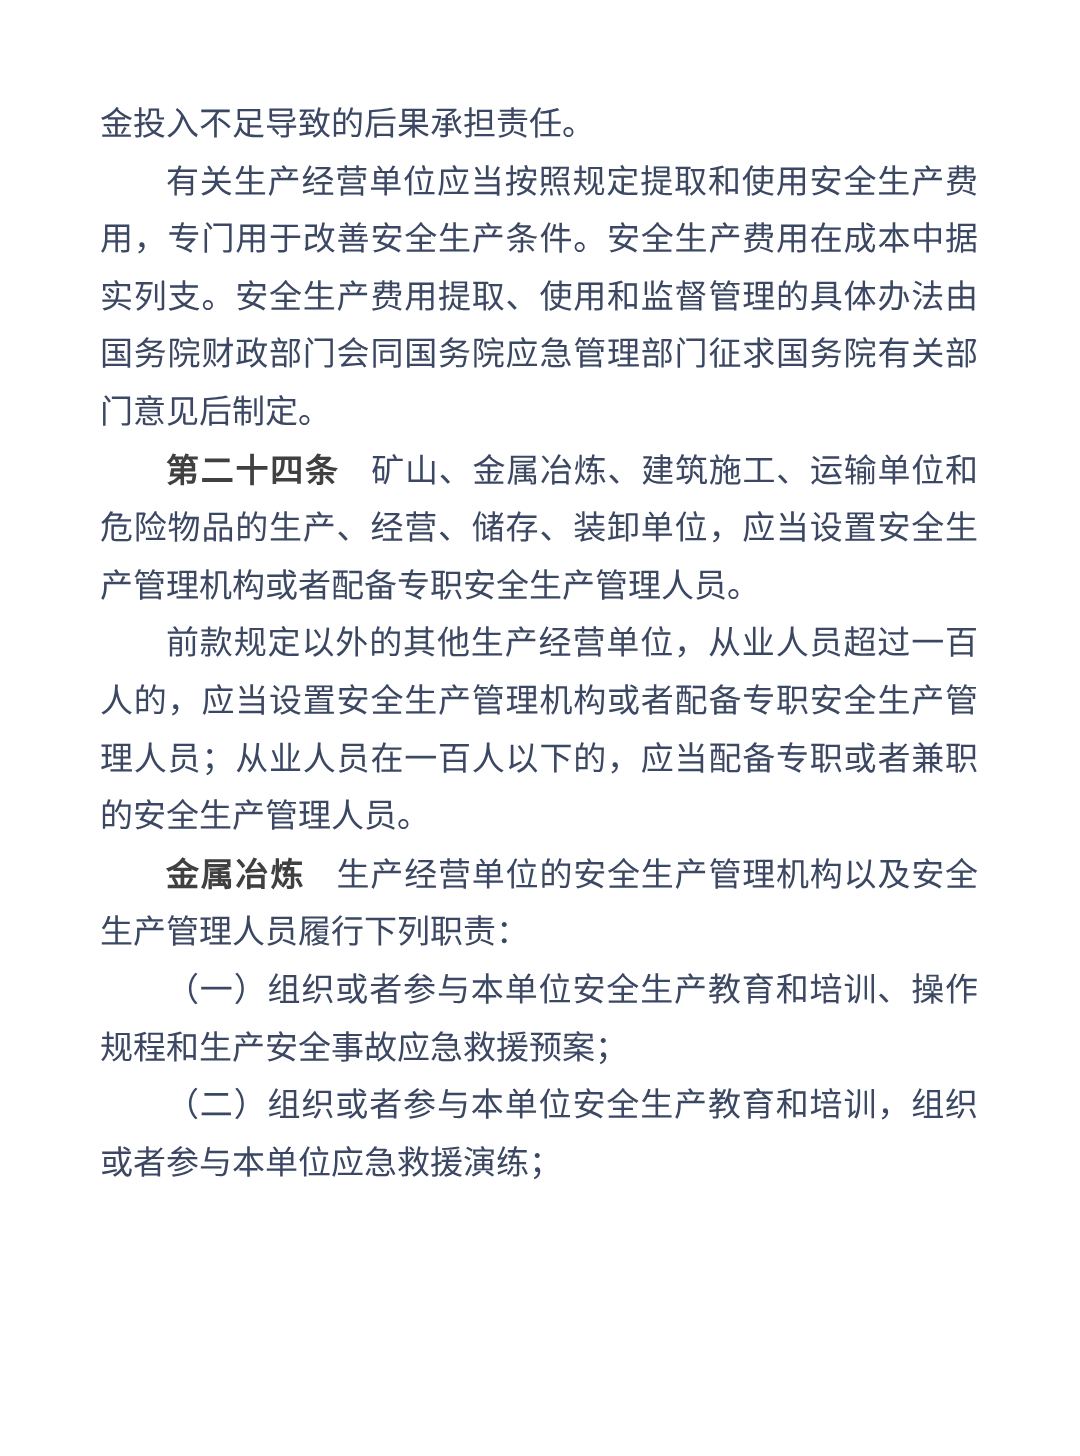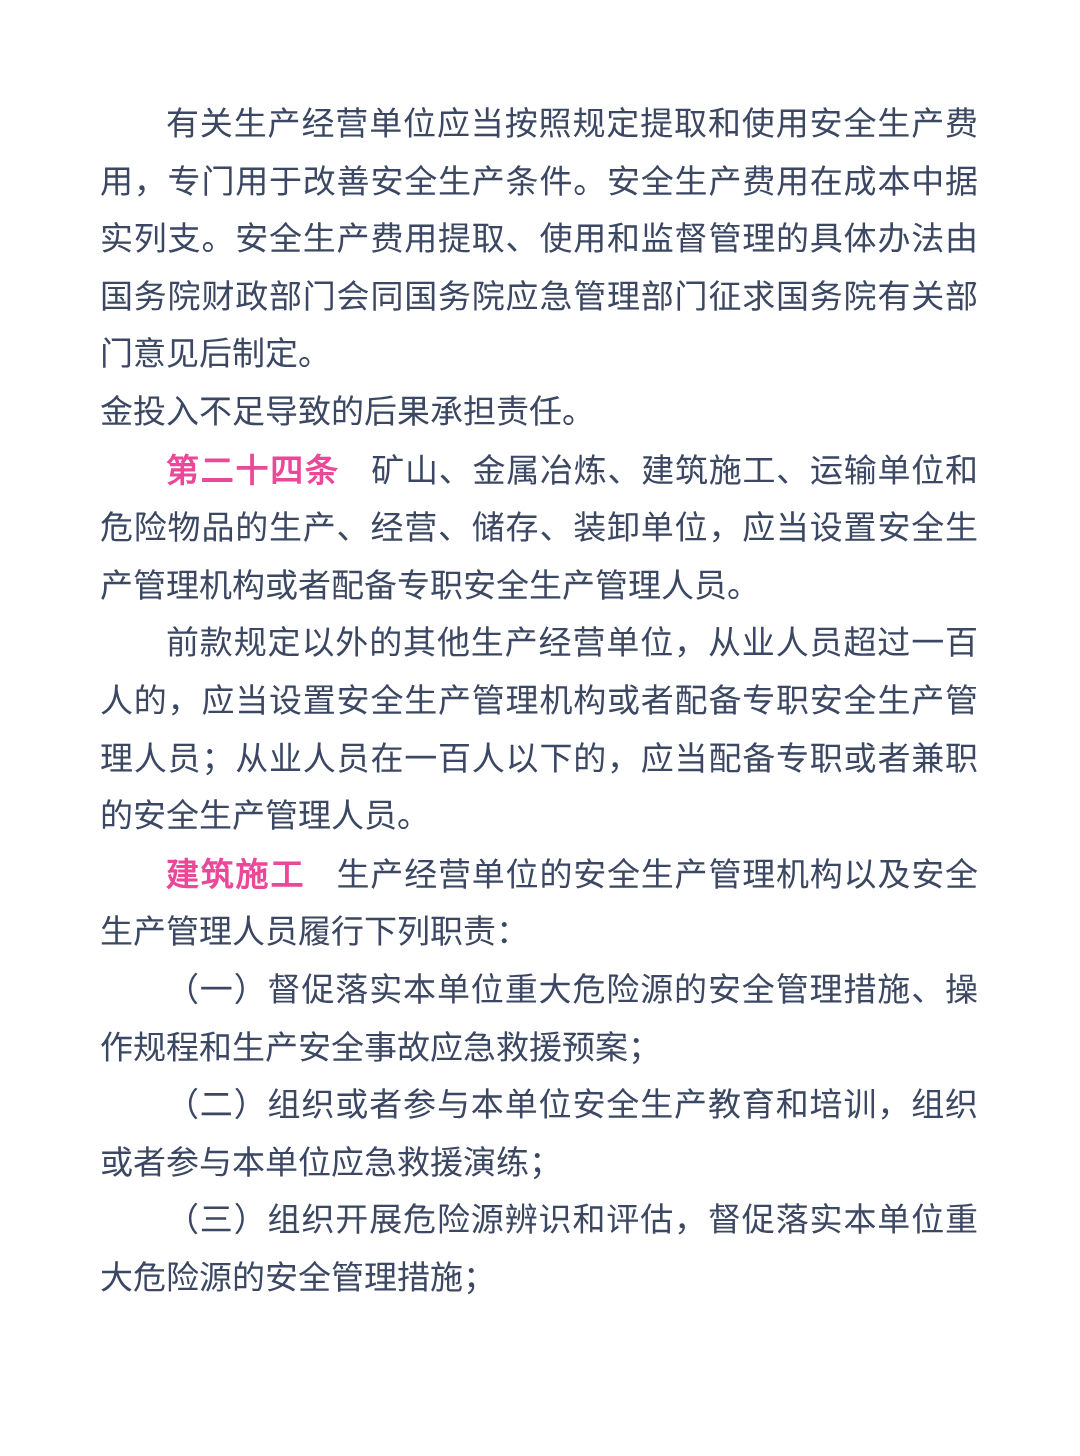--- a/index.html
+++ b/index.html
@@ -32,40 +32,39 @@
     padding: 0;
     text-align: justify;
     text-align-last: left;
   }
   .doc-body p.para.indented {
     text-indent: 2em;
   }
   .article-heading {
     font-family: "Liberation Sans", "DejaVu Sans", sans-serif;
     font-weight: 700;
-    color: #ec4899;
+    color: #404040;
     letter-spacing: 1px;
     margin-right: 0.95em;
   }
 </style>
 </head>
 <body>
 
 <div class="page">
   <div class="doc-body">
+  <p class="para"><span>金投入不足导致的后果承担责任。</span></p>
+
   <p class="para indented"><span>有关生产经营单位应当按照规定提取和使用安全生产费用，专门用于改善安全生产条件。安全生产费用在成本中据实列支。安全生产费用提取、使用和监督管理的具体办法由国务院财政部门会同国务院应急管理部门征求国务院有关部门意见后制定。</span></p>
-
-  <p class="para"><span>金投入不足导致的后果承担责任。</span></p>
 
   <p class="para indented"><b class="article-heading">第二十四条</b><span>矿山、金属冶炼、建筑施工、运输单位和危险物品的生产、经营、储存、装卸单位，应当设置安全生产管理机构或者配备专职安全生产管理人员。</span></p>
 
   <p class="para indented"><span>前款规定以外的其他生产经营单位，从业人员超过一百人的，应当设置安全生产管理机构或者配备专职安全生产管理人员；从业人员在一百人以下的，应当配备专职或者兼职的安全生产管理人员。</span></p>
 
-  <p class="para indented"><b class="article-heading">建筑施工</b><span>生产经营单位的安全生产管理机构以及安全生产管理人员履行下列职责：</span></p>
+  <p class="para indented"><b class="article-heading">金属冶炼</b><span>生产经营单位的安全生产管理机构以及安全生产管理人员履行下列职责：</span></p>
 
-  <p class="para indented"><span>（一）督促落实本单位重大危险源的安全管理措施、操作规程和生产安全事故应急救援预案；</span></p>
+  <p class="para indented"><span>（一）组织或者参与本单位安全生产教育和培训、操作规程和生产安全事故应急救援预案；</span></p>
 
   <p class="para indented"><span>（二）组织或者参与本单位安全生产教育和培训，组织或者参与本单位应急救援演练；</span></p>
 
-  <p class="para indented"><span>（三）组织开展危险源辨识和评估，督促落实本单位重大危险源的安全管理措施；</span></p>
 
 </div>
 </div>
 
 </body></html>

